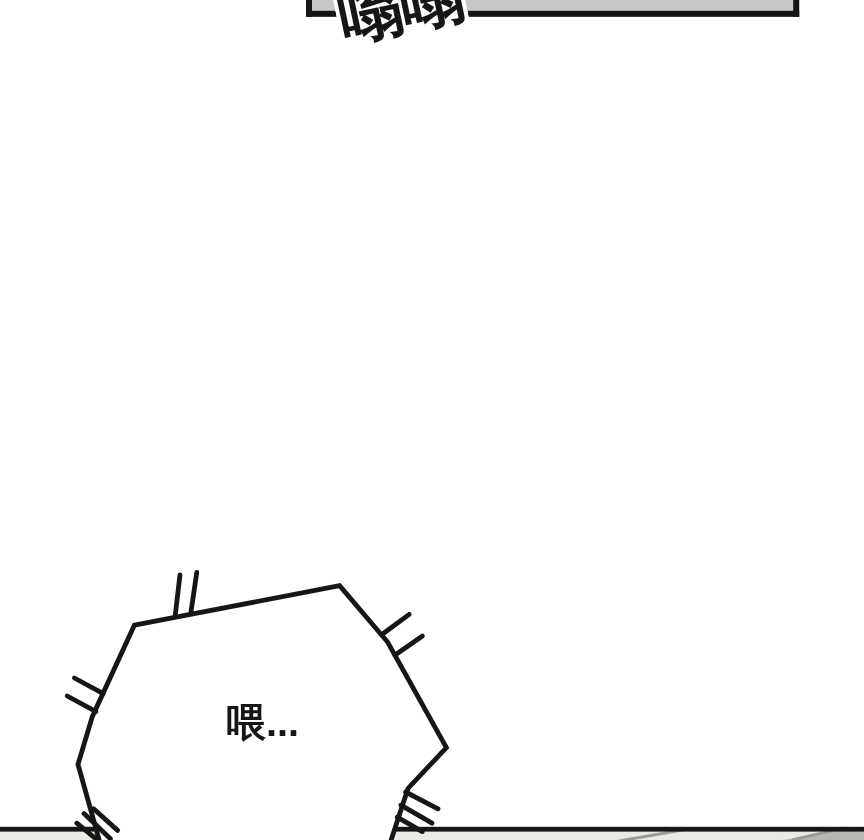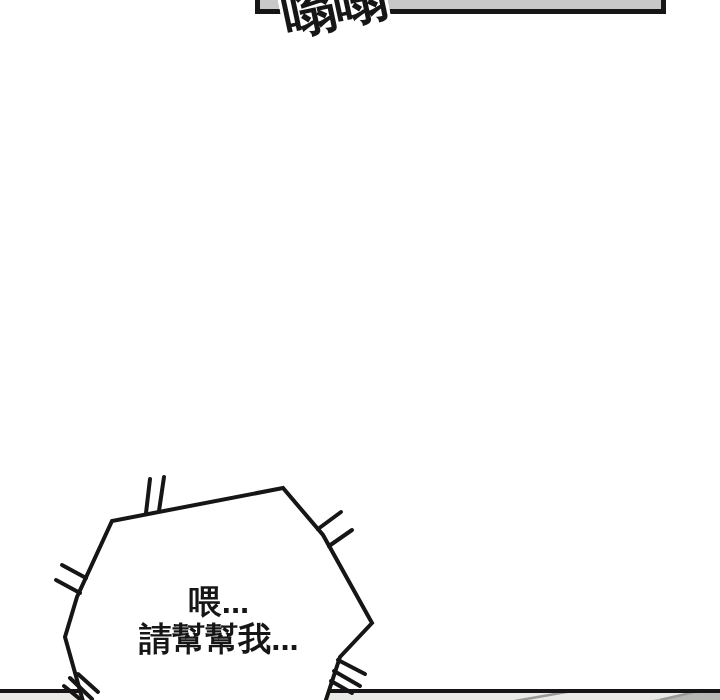--- a/index.html
+++ b/index.html
@@ -102,16 +102,15 @@
 
     <g>
       <path class="ink-line" d="M 78 674 L 98 692"></path>
       <path class="ink-line" d="M 70 678 L 92 699"></path>
       <path class="ink-line" d="M 64 686 L 86 704"></path>
     </g>
   </svg>
 
   <div class="bubble-text">
     <div>喂...</div>
-    <div>請幫幫我...</div>
   </div>
 
 </div>
 
 </body></html>

